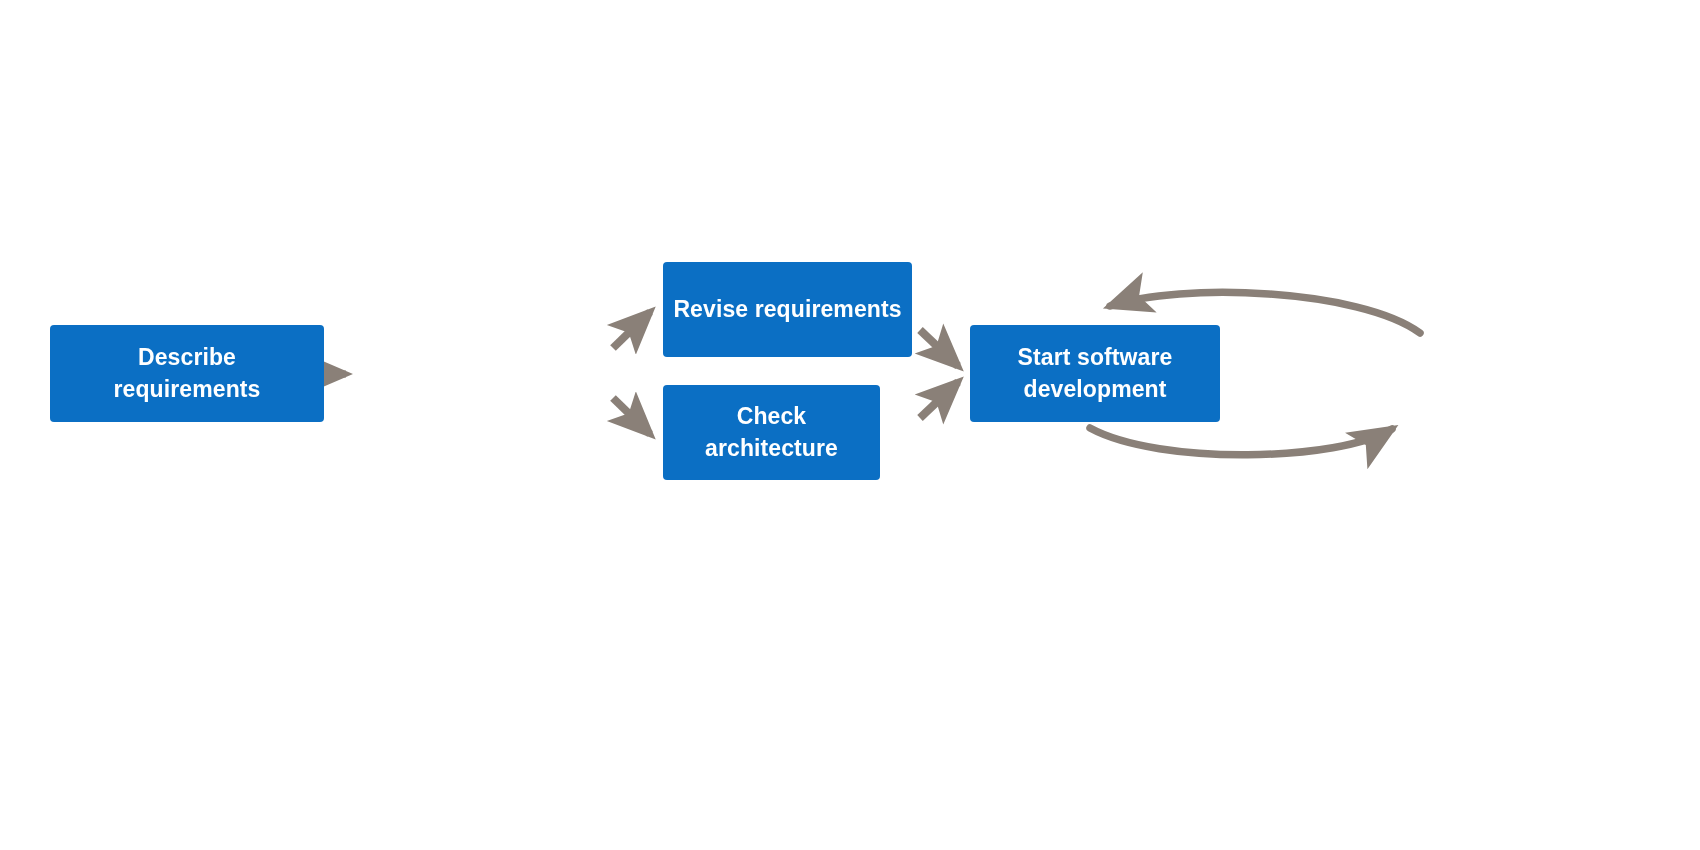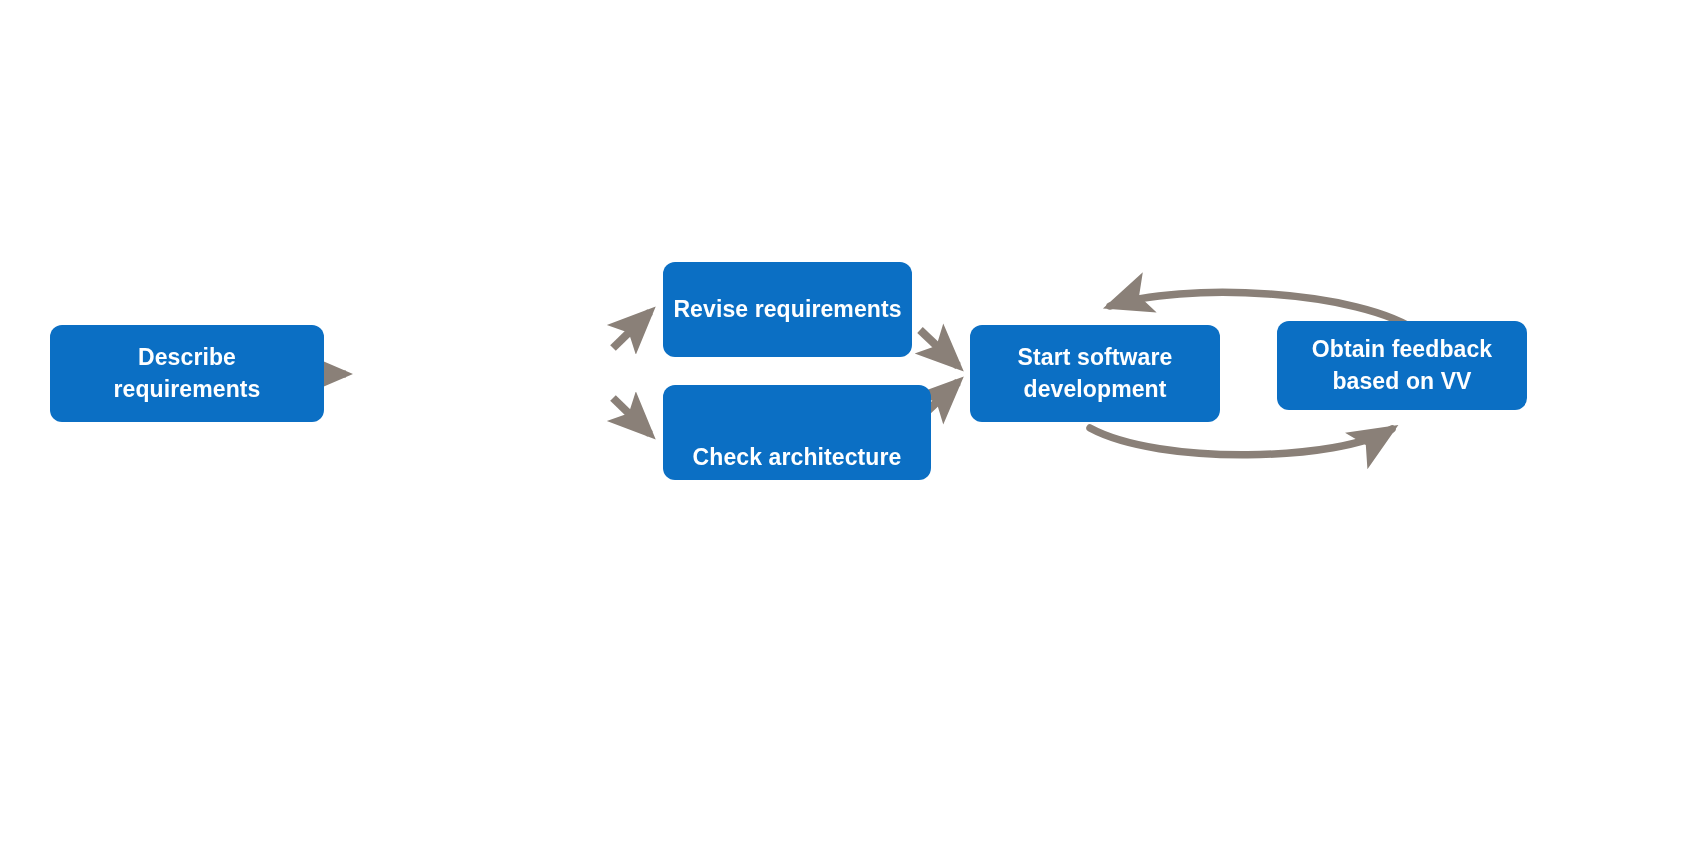--- a/index.html
+++ b/index.html
@@ -20,21 +20,21 @@
     left: 0;
     top: 0;
     width: 1700px;
     height: 850px;
     pointer-events: none;
   }
   .node {
     position: absolute;
     box-sizing: border-box;
     background: #0B6FC4;
-    border-radius: 12px;
+    border-radius: 4px;
     color: #ffffff;
     display: flex;
     align-items: center;
     justify-content: center;
     text-align: center;
     font-weight: bold;
     font-size: 23px;
     line-height: 1.38;
     letter-spacing: 0.1px;
     padding: 6px 10px;
@@ -91,27 +91,23 @@
   <div class="node" style="left:50px; top:325px; width:274px; height:97px;">
     <span class="node-label">Describe
 requirements</span>
   </div>
 
 
   <div class="node" style="left:663px; top:262px; width:249px; height:95px;">
     <span class="node-label">Revise requirements</span>
   </div>
 
-  <div class="node" style="left:663px; top:385px; width:268px; height:95px;align-items:flex-end;">
+  <div class="node" style="left:663px; top:385px; width:217px; height:95px;">
     <span class="node-label">Check architecture</span>
   </div>
 
   <div class="node" style="left:970px; top:325px; width:250px; height:97px;">
     <span class="node-label">Start software
 development</span>
   </div>
 
-  <div class="node" style="left:1277px; top:321px; width:250px; height:89px;">
-    <span class="node-label">Obtain feedback
-based on VV</span>
-  </div>
 
 </div>
 
 </body></html>

